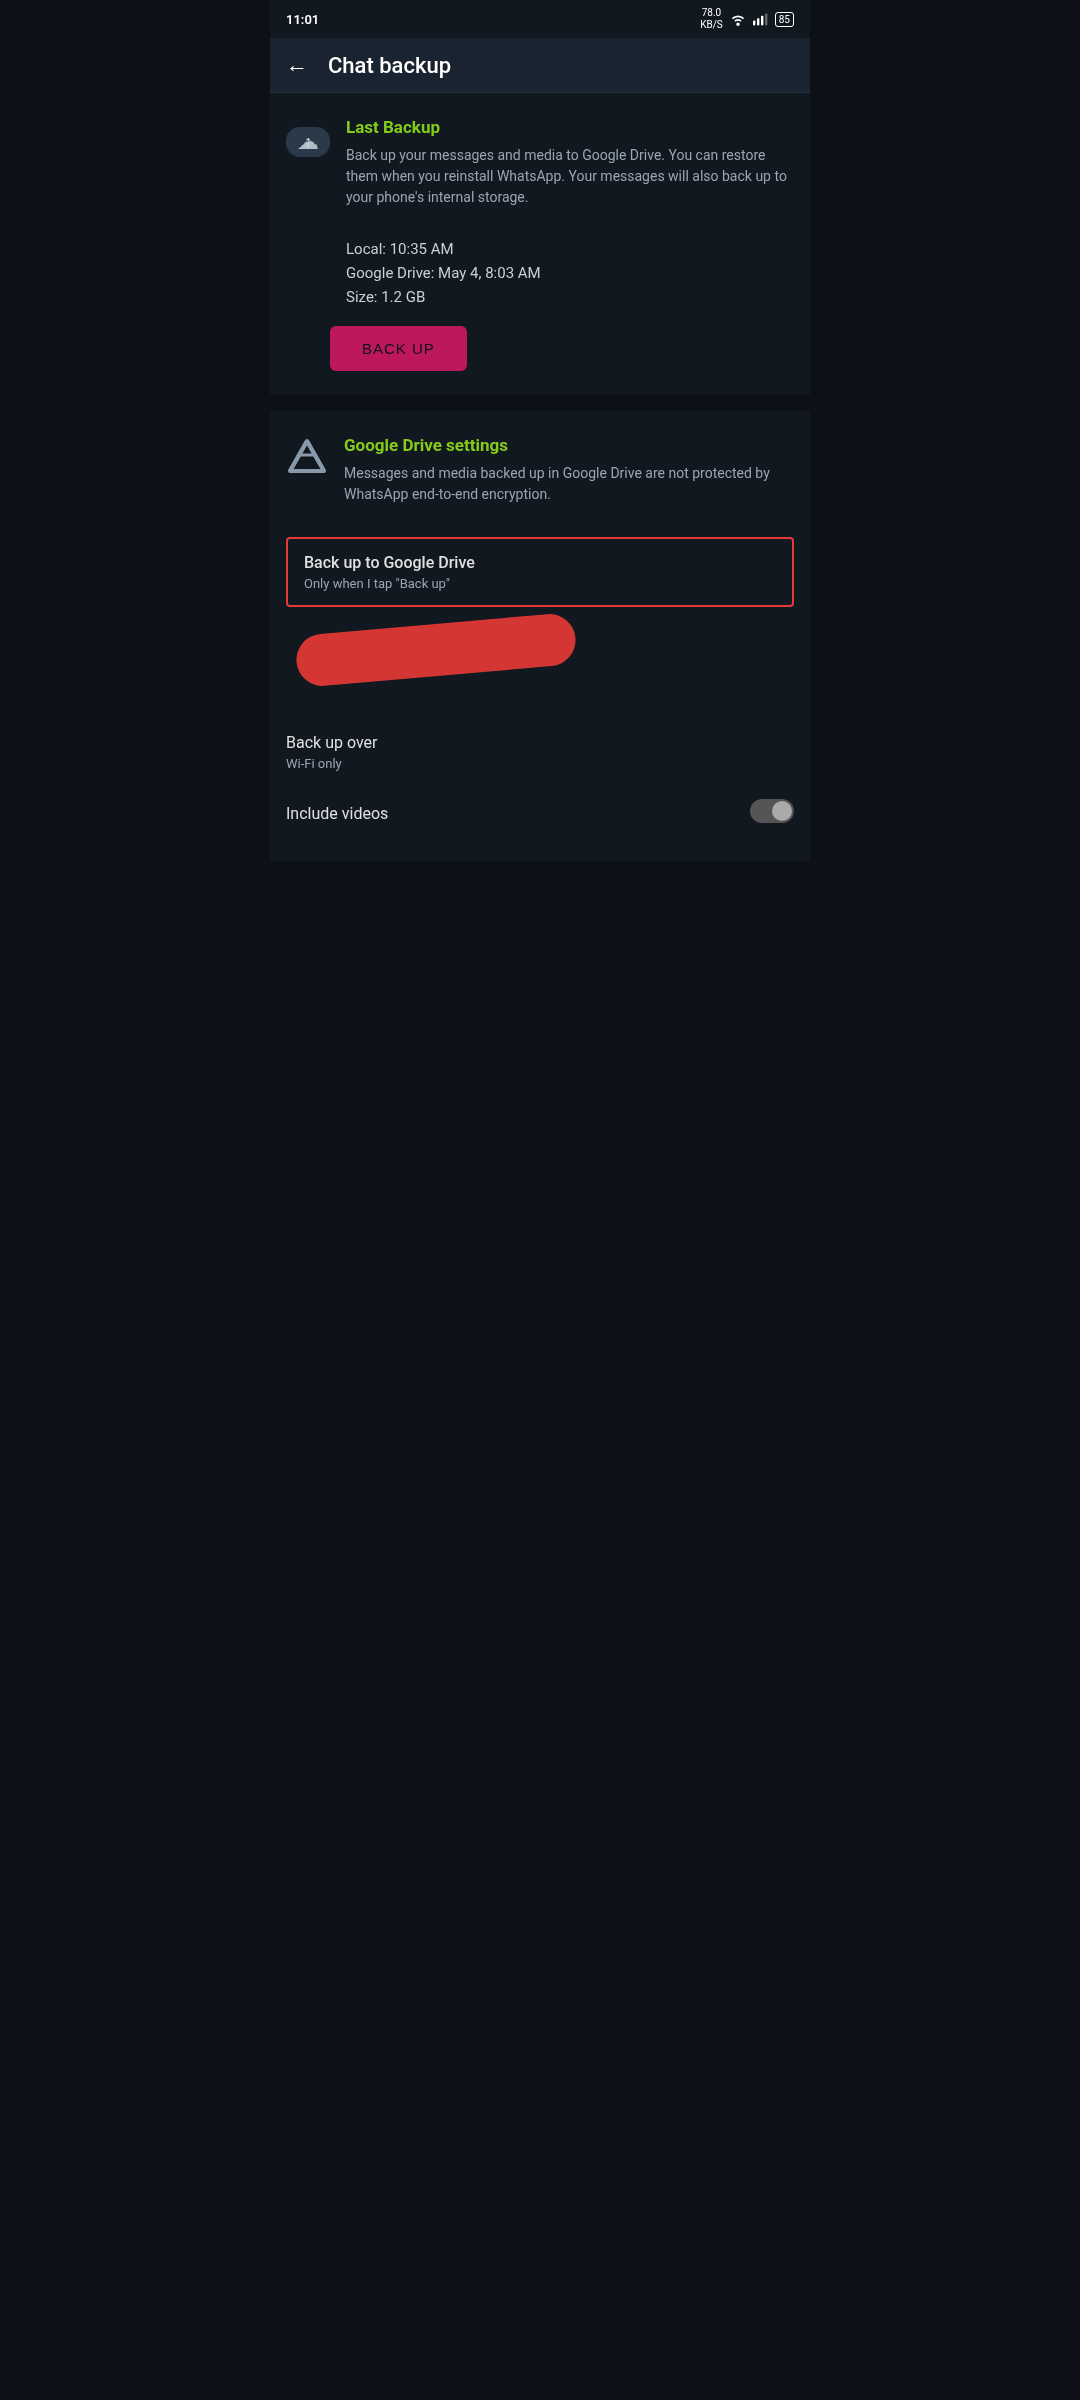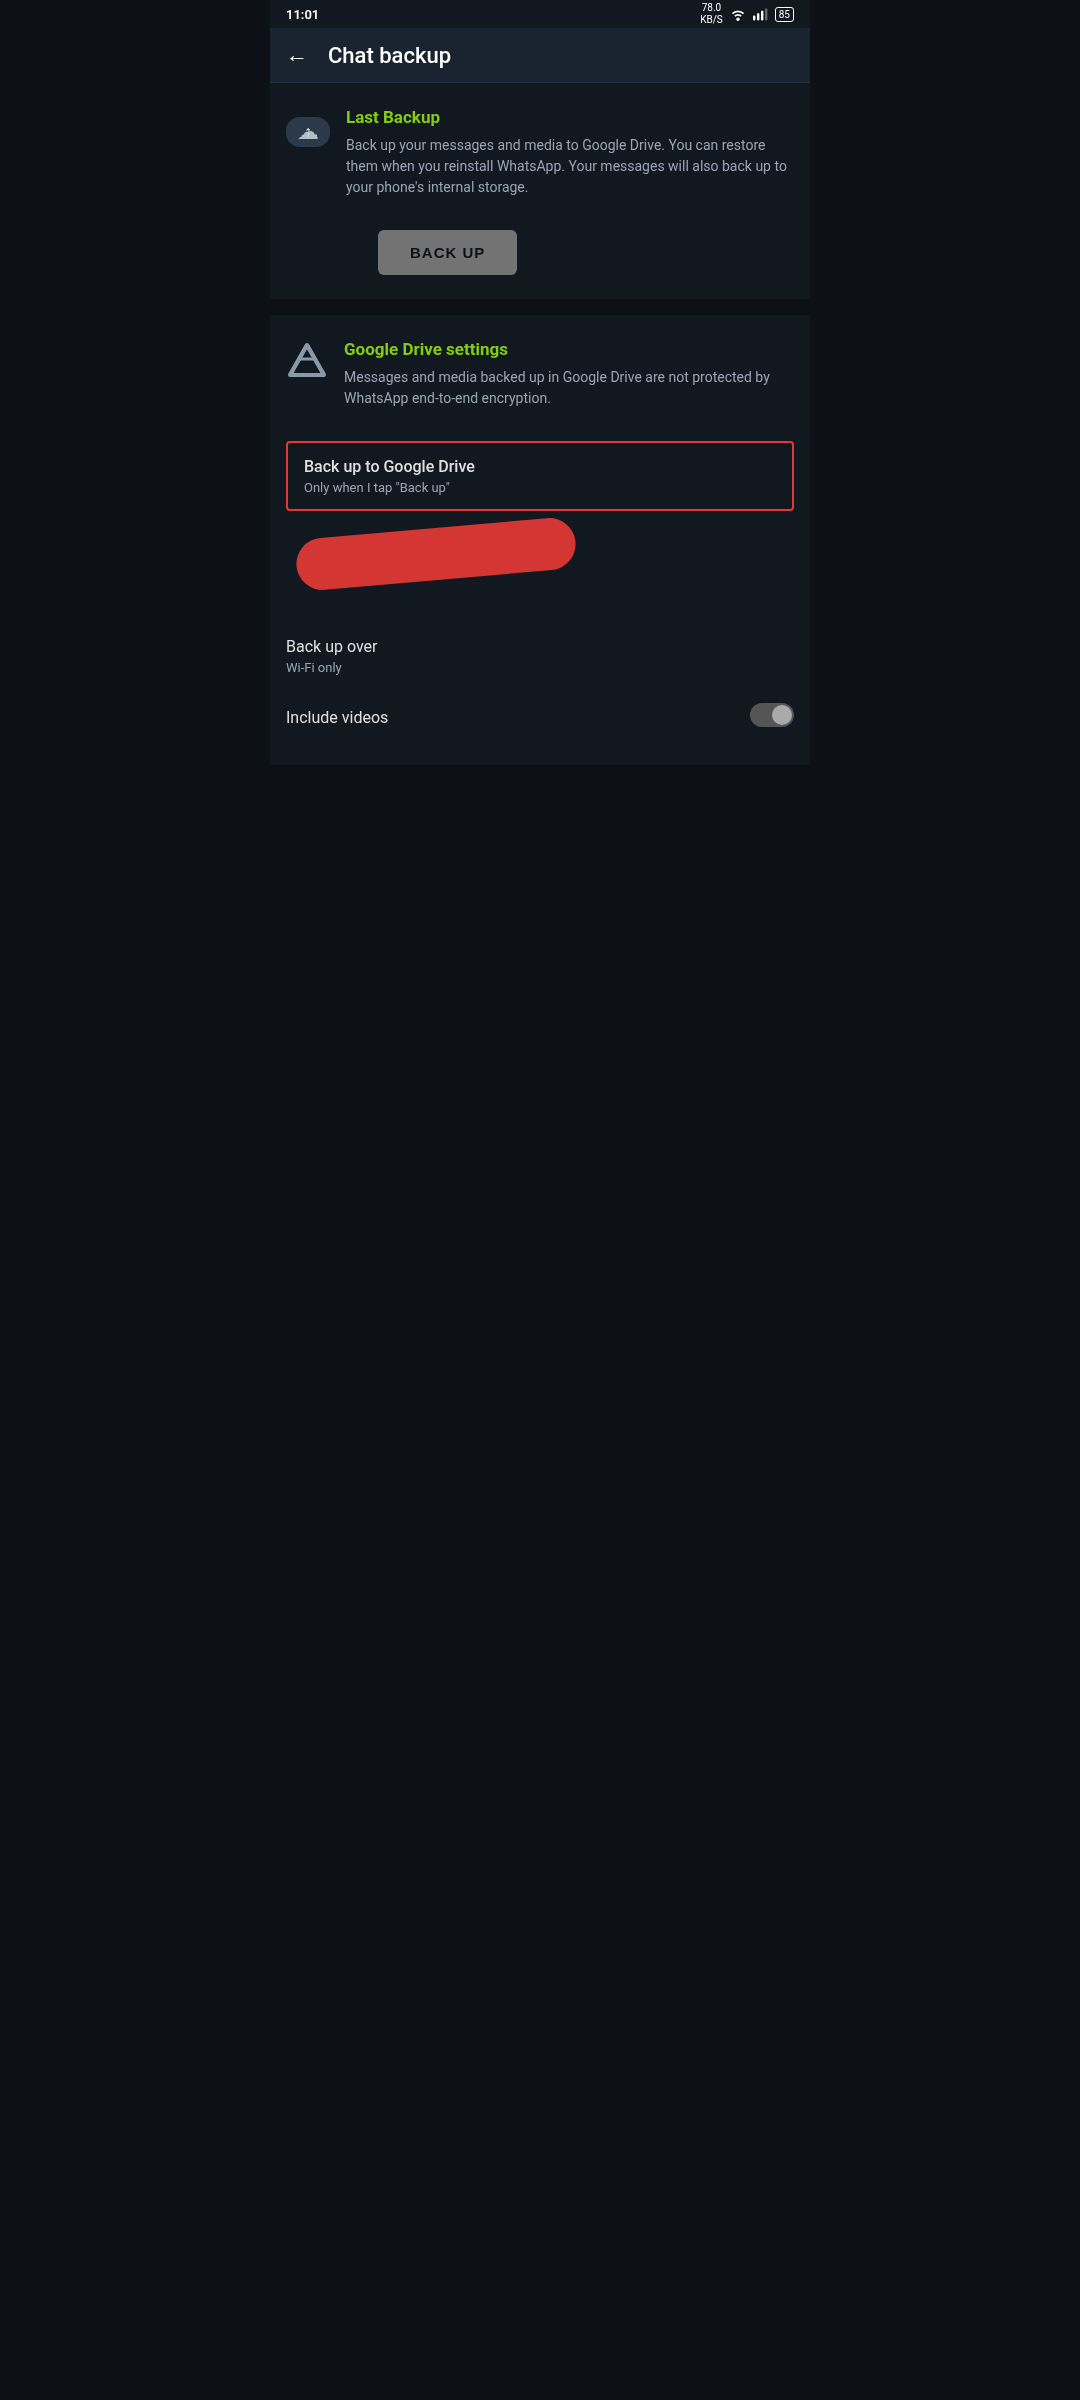--- a/index.html
+++ b/index.html
@@ -15,21 +15,21 @@
       font-size: 16px;
     }
 
     
     .status-bar {
       background: #111820;
       display: flex;
       justify-content: space-between;
       align-items: center;
       padding: 8px 16px;
-      height: 28px;
+      height: 38px;
     }
 
     .status-left {
       font-size: 13px;
       font-weight: 600;
       color: #fff;
     }
 
     .status-right {
       display: flex;
@@ -118,28 +118,28 @@
     }
 
     .backup-info p {
       color: #c8d0d8;
       font-size: 15px;
       margin-bottom: 6px;
     }
 
     
     .backup-btn {
-      margin-left: 92px;
-      background: #737373;
+      margin-left: 44px;
+      background: #be185d;
       color: #0d1117;
       border: none;
       border-radius: 6px;
       padding: 14px 32px;
       font-size: 15px;
-      font-weight: 700;
+      font-weight: 400;
       letter-spacing: 1px;
       cursor: pointer;
       text-transform: uppercase;
     }
 
     
     .divider {
       height: 8px;
       background: #0d1117;
     }
@@ -287,20 +287,25 @@
         <text x="22" y="28" text-anchor="middle" font-size="22" fill="#b0bec5">☁</text>
         <text x="22" y="26" text-anchor="middle" font-size="16" fill="#e0e0e0">↑</text>
       </svg>
     </div>
     <div class="section-body">
       <div class="section-title">Last Backup</div>
       <div class="section-desc">Back up your messages and media to Google Drive. You can restore them when you reinstall WhatsApp. Your messages will also back up to your phone's internal storage.</div>
     </div>
   </div>
 
+  <div class="backup-info">
+    <p>Local: 10:35 AM</p>
+    <p>Google Drive: May 4, 8:03 AM</p>
+    <p>Size: 1.2 GB</p>
+  </div>
 
   <button class="backup-btn">BACK UP</button>
 </div>
 
 <div class="divider"></div>
 
 <div class="drive-section">
   <div class="section-header">
     <div class="section-icon drive-icon-wrap">
 

